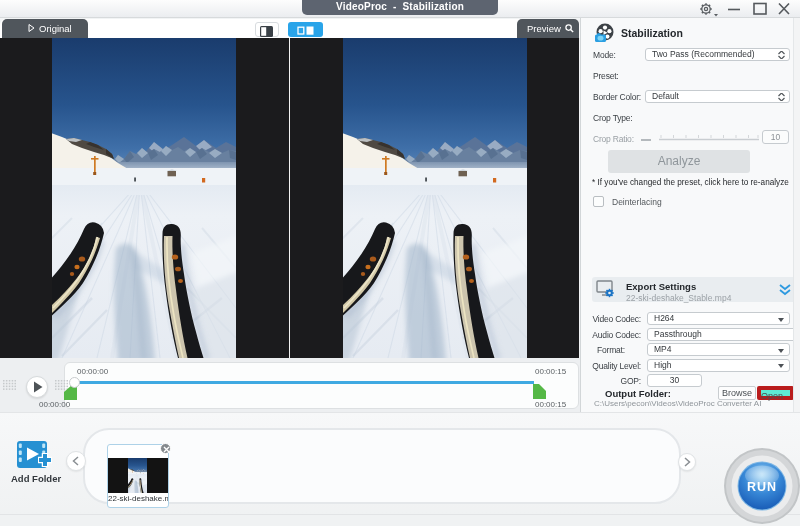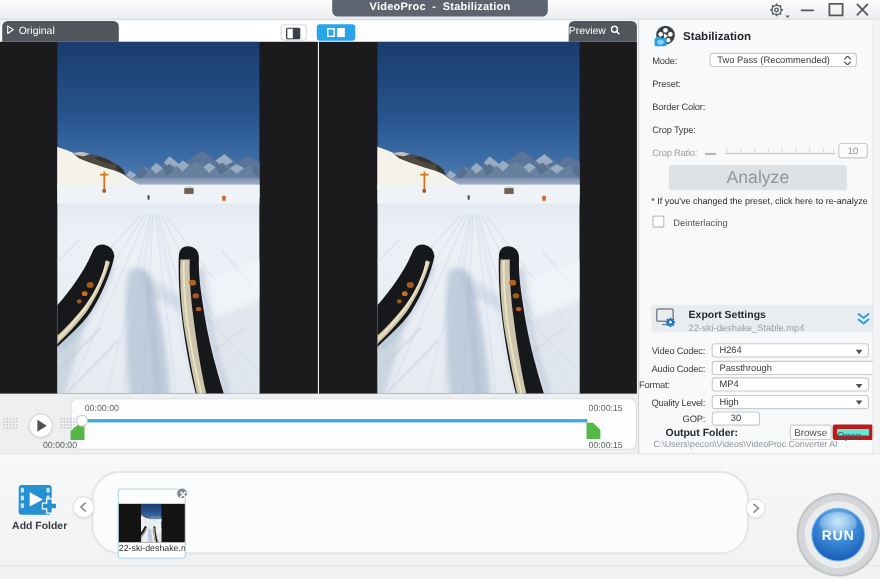--- a/index.html
+++ b/index.html
@@ -12,35 +12,35 @@
   background:linear-gradient(#fdfdfd,#ebeDF0); border-bottom:1px solid #d7dadc; }
 #titlepill { position:absolute; left:302px; top:0; width:196px; height:15px;
   background:#5d6470; border-radius:0 0 5px 5px; color:#fff; font-size:10px;
   font-weight:bold; text-align:center; line-height:14px; letter-spacing:.2px; }
 
 
 #tabbar { position:absolute; left:0; top:19px; width:580px; height:19px;
   background:#fff; border-radius:6px 6px 0 0; }
 .tab { position:absolute; top:19px; height:19px; background:#50565c; color:#fff;
   font-size:9.5px; line-height:19px; border-radius:5px 5px 0 0; }
-#tab-orig { left:2px; width:106px; padding-left:4px; }
-#tab-prev { left:517px; width:62px; }
+#tab-orig { left:2px; width:86px; padding-left:26px; }
+#tab-prev { left:517px; width:62px; padding-left:10px; }
 .toggle { position:absolute; top:22px; height:15px; border-radius:3px; }
 #tog1 { left:255px; width:24px; background:#fff; border:1px solid #d8dcdf; }
 #tog2 { left:288px; width:35px; background:#29a4e9; }
 
 
 #videoarea { position:absolute; left:0; top:38px; width:579px; height:320px; background:#1b1b1d; }
 #vsep { position:absolute; left:289px; top:38px; width:1px; height:320px; background:#f2f2f2; }
 
 
 #rightpanel { position:absolute; left:580px; top:18px; width:220px; height:394px;
   background:#f8f9fa; border-left:1px solid #d2d6d8; }
 .lbl { position:absolute; font-size:8.5px; letter-spacing:-.2px; color:#3a3f44; }
-.sel { position:absolute; left:64px; width:134px; height:13px; background:#fff;
+.sel { position:absolute; left:64px; width:145px; height:13px; background:#fff;
   border:1px solid #c6cbcf; border-radius:3px; font-size:8.5px; color:#34383c;
   line-height:11px; padding-left:6px; }
 .spin { position:absolute; right:4px; top:2px; width:7px; height:8px; }
 .caret { position:absolute; right:5px; top:4.5px; width:0; height:0;
   border-left:3.5px solid transparent; border-right:3.5px solid transparent;
   border-top:4px solid #4c5156; }
 
 
 #timeline { position:absolute; left:0; top:358px; width:580px; height:54px; background:#edeff1; }
 #tlbox { position:absolute; left:64px; top:362px; width:515px; height:47px;
@@ -242,41 +242,45 @@
   </svg>
   <div class="abs" style="left:40px;top:9px;font-size:10.5px;font-weight:bold;color:#23272b">Stabilization</div>
 
   <div class="lbl" style="left:12px;top:32px">Mode:</div>
   <div class="sel" style="top:30px">Two Pass (Recommended)<svg class="spin" viewBox="0 0 7 8">
         <path d="M0.5,3 L3.5,0 6.5,3" fill="none" stroke="#53585c" stroke-width="1.2"></path>
         <path d="M0.5,5 L3.5,8 6.5,5" fill="none" stroke="#53585c" stroke-width="1.2"></path>
       </svg></div>
   <div class="lbl" style="left:12px;top:53px">Preset:</div>
   <div class="lbl" style="left:12px;top:74px">Border Color:</div>
+  <div class="sel" style="top:72px">Default<svg class="spin" viewBox="0 0 7 8">
+        <path d="M0.5,3 L3.5,0 6.5,3" fill="none" stroke="#53585c" stroke-width="1.2"></path>
+        <path d="M0.5,5 L3.5,8 6.5,5" fill="none" stroke="#53585c" stroke-width="1.2"></path>
+      </svg></div>
   <div class="lbl" style="left:12px;top:95px">Crop Type:</div>
 
   <div class="lbl" style="left:12px;top:116px;color:#9aa0a5">Crop Ratio:</div>
   <div class="abs" style="left:60px;top:120.5px;width:10px;height:2.5px;background:#b4b9bd"></div>
   <svg class="abs" style="left:78px;top:116px" width="100" height="10" viewBox="0 0 100 10">
       <path d="M0,5.5 L100,5.5" stroke="#c9cdd1" stroke-width="1.5"></path>
       <g stroke="#d4d7da" stroke-width="1">
         <path d="M2,1 V4"></path>
         <path d="M14.5,1 V4"></path>
         <path d="M27,1 V4"></path>
         <path d="M39.5,1 V4"></path>
         <path d="M52,1 V4"></path>
         <path d="M64.5,1 V4"></path>
         <path d="M77,1 V4"></path>
         <path d="M89.5,1 V4"></path>
         <path d="M99,1 V4"></path>
       </g>
     </svg>
   <div class="abs" style="left:181px;top:112px;width:27px;height:14px;border:1px solid #c6cbcf;border-radius:3px;background:#fbfcfc;font-size:8.5px;color:#8b9095;text-align:center;line-height:12px">10</div>
 
-  <div class="abs" style="left:27px;top:132px;width:162px;height:23px;background:#dfe2e4;border-radius:3px;font-size:16px;color:#8f969b;text-align:center;line-height:23px">Analyze</div>
+  <div class="abs" style="left:27px;top:132px;width:142px;height:23px;background:#dfe2e4;border-radius:3px;font-size:12px;color:#8f969b;text-align:center;line-height:23px">Analyze</div>
   <div class="abs" style="left:11px;top:160px;font-size:8.2px;color:#26292c;white-space:nowrap">* If you've changed the preset, click here to re-analyze</div>
   <div class="abs" style="left:12px;top:178px;width:11px;height:11px;border:1px solid #b9bec2;border-radius:2px;background:#fcfdfd"></div>
   <div class="abs" style="left:31px;top:179px;font-size:8.5px;color:#54595d">Deinterlacing</div>
 
   <div class="abs" style="left:11px;top:259px;width:204px;height:25px;background:#e9edf0;border-radius:3px"></div>
   <svg class="abs" style="left:15px;top:262px" width="21" height="19" viewBox="0 0 21 19">
     <rect x="1" y="1" width="15" height="11" rx="1" fill="none" stroke="#7f858a" stroke-width="1.4"></rect>
     <path d="M6,15 L11,15" stroke="#7f858a" stroke-width="1.4"></path>
     <g fill="#1b74c6">
       <circle cx="13.5" cy="13" r="3.2"></circle>
@@ -293,26 +297,26 @@
   <div class="abs" style="left:45px;top:275px;font-size:8.5px;color:#9ba1a6">22-ski-deshake_Stable.mp4</div>
   <svg class="abs" style="left:198px;top:266px" width="12" height="12" viewBox="0 0 12 12">
       <path d="M1,1 L6,5 11,1" fill="none" stroke="#2e9ae0" stroke-width="1.8"></path>
       <path d="M1,6 L6,10 11,6" fill="none" stroke="#2e9ae0" stroke-width="1.8"></path>
     </svg>
 
   <div class="lbl" style="left:0px;top:296px;width:60px;text-align:right">Video Codec:</div>
   <div class="sel" style="left:66px;top:294px;width:143px">H264<i class="caret"></i></div>
   <div class="lbl" style="left:0px;top:311.5px;width:60px;text-align:right">Audio Codec:</div>
   <div class="sel" style="left:66px;top:309.5px;width:160px">Passthrough<i class="caret"></i></div>
-  <div class="lbl" style="left:0px;top:327px;width:60px;text-align:left">Format:</div>
+  <div class="lbl" style="left:0px;top:327px;width:60px;text-align:center">Format:</div>
   <div class="sel" style="left:66px;top:325px;width:143px">MP4<i class="caret"></i></div>
   <div class="lbl" style="left:0px;top:342.5px;width:60px;text-align:right">Quality Level:</div>
   <div class="sel" style="left:66px;top:340.5px;width:143px">High<i class="caret"></i></div>
   <div class="lbl" style="left:0px;top:358px;width:60px;text-align:right">GOP:</div>
-  <div class="sel" style="left:66px;top:356px;width:44px;text-align:center;padding-left:0">30</div>
+  <div class="sel" style="left:66px;top:356px;width:55px;text-align:center;padding-left:0">30</div>
 
   <div class="abs" style="left:24px;top:370px;font-size:9.5px;font-weight:bold;color:#24282c">Output Folder:</div>
   <div class="abs" style="left:137px;top:368px;width:38px;height:14px;background:#fdfdfd;border:1px solid #c9cdd0;border-radius:2px;font-size:9px;color:#4a4f53;text-align:center;line-height:13px">Browse</div>
   <div class="abs" style="left:176px;top:368px;width:37px;height:14px;background:#5eead4;border:4px solid #b91c1c;border-radius:2px;font-size:9px;color:#4a4f53;text-align:left;line-height:13px">Open</div>
   <div class="abs" style="left:13px;top:381px;font-size:8px;color:#8f959a;white-space:nowrap">C:\Users\pecon\Videos\VideoProc Converter AI</div>
   <div class="abs" style="left:212px;top:0;width:1px;height:394px;background:#e4e7e9"></div>
   <div class="abs" style="left:213px;top:0;width:7px;height:394px;background:#f3f4f5"></div>
 </div>
 
 <div id="timeline"></div>

